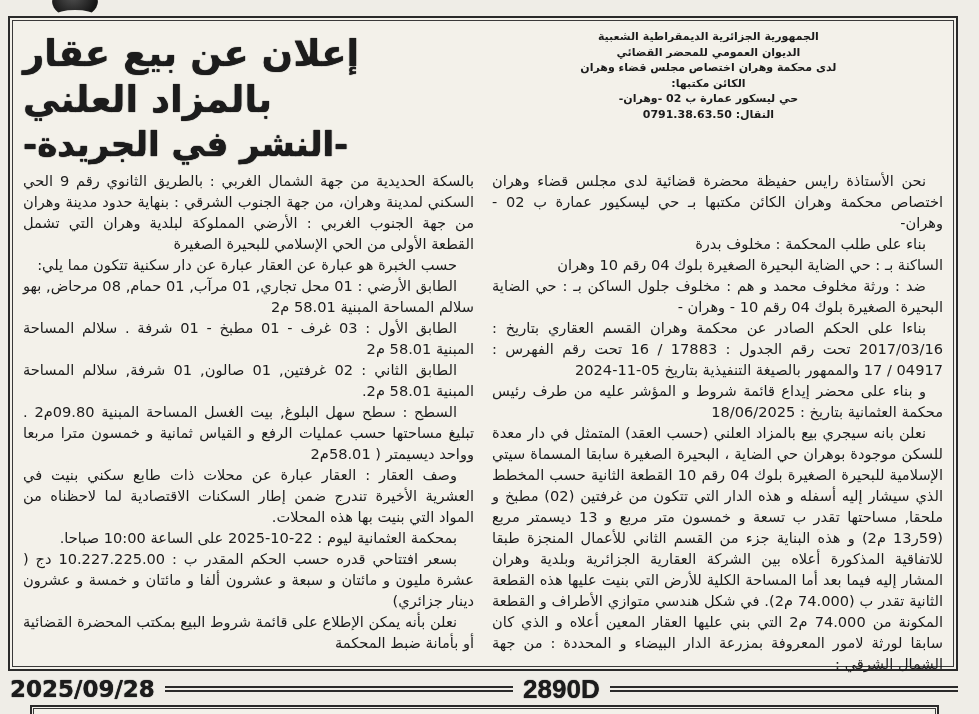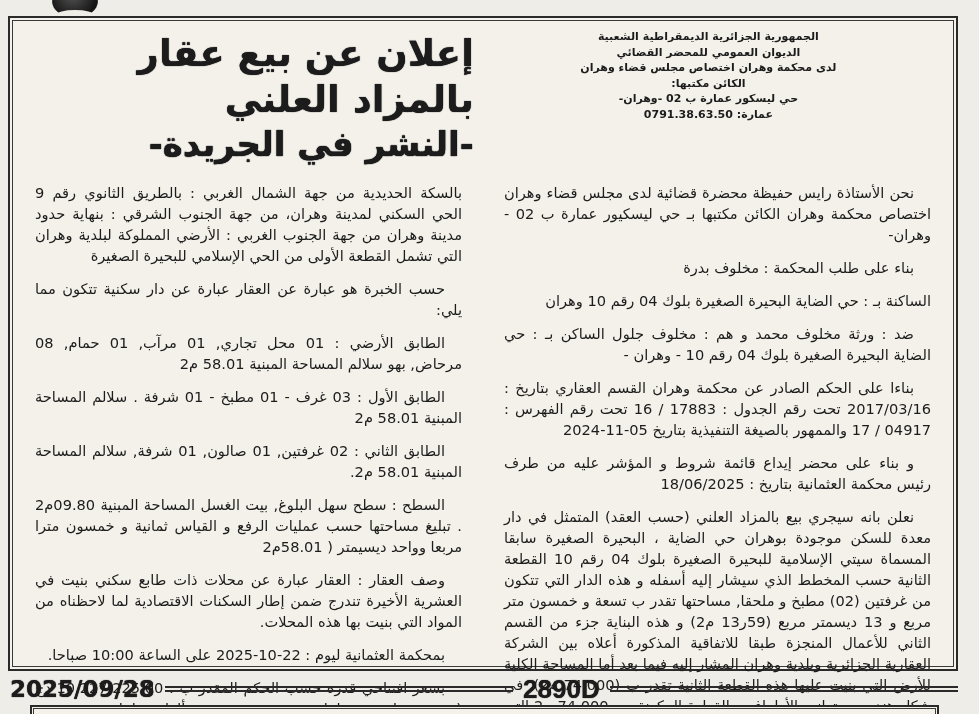--- a/index.html
+++ b/index.html
@@ -34,37 +34,37 @@
     direction:rtl;
   }
   
   .head-row{display:flex;flex-direction:row;align-items:flex-start;}
   .letterhead{
     width:51%;text-align:center;font-weight:bold;
     font-size:11px;line-height:1.42;padding-top:2px;
   }
   .letterhead .lh-line{white-space:nowrap;}
   .title-block{
-    width:49%;text-align:right;padding-top:4px;
+    width:49%;text-align:left;padding-top:4px;
   }
   .title-l1{
     font-size:37px;font-weight:bold;line-height:1.25;
     letter-spacing:-1px;text-shadow:0 0 1px #000;
   }
   .title-l2{
     font-size:34px;font-weight:bold;line-height:1.2;
     letter-spacing:-1px;text-shadow:0 0 1px #000,0 0 1px #333;
   }
   
   .cols{
     display:flex;flex-direction:row;gap:18px;margin-top:6px;
     direction:rtl;
   }
   .col{width:50%;font-size:14.6px;line-height:1.44;text-align:justify;}
-  .col p{margin:12px;}
+  .col p{margin:0;}
   .col p.ind{text-indent:17px;}
   
   .footer{
     position:absolute;left:10px;top:674px;width:958px;height:30px;
     display:flex;flex-direction:row;align-items:center;direction:ltr;justify-content:space-between;
   }
   .f-date{
     font-weight:bold;font-size:23px;letter-spacing:0px;
     font-family:"DejaVu Sans",sans-serif;white-space:nowrap;
     text-shadow:0 0 1px #000;
@@ -100,21 +100,21 @@
 <div class="frame">
   <div class="frame-inner">
 
     <div class="head-row">
       <div class="letterhead">
         <div class="lh-line">الجمهورية الجزائرية الديمقراطية الشعبية</div>
         <div class="lh-line">الديوان العمومي للمحضر القضائي</div>
         <div class="lh-line">لدى محكمة وهران اختصاص مجلس قضاء وهران</div>
         <div class="lh-line">الكائن مكتبها:</div>
         <div class="lh-line">حي ليسكور عمارة ب 02 -وهران-</div>
-        <div class="lh-line">عمارة: 0791.38.63.50</div>
+        <div class="lh-line">النقال: 0791.38.63.50</div>
       </div>
       <div class="title-block">
         <div class="title-l1">إعلان عن بيع عقار بالمزاد العلني</div>
         <div class="title-l2">-النشر في الجريدة-</div>
       </div>
     </div>
 
     <div class="cols">
       <div class="col">
         <p class="ind">نحن الأستاذة رايس حفيظة محضرة قضائية لدى مجلس قضاء وهران اختصاص محكمة وهران الكائن مكتبها بـ حي ليسكيور عمارة ب 02 - وهران-</p>

